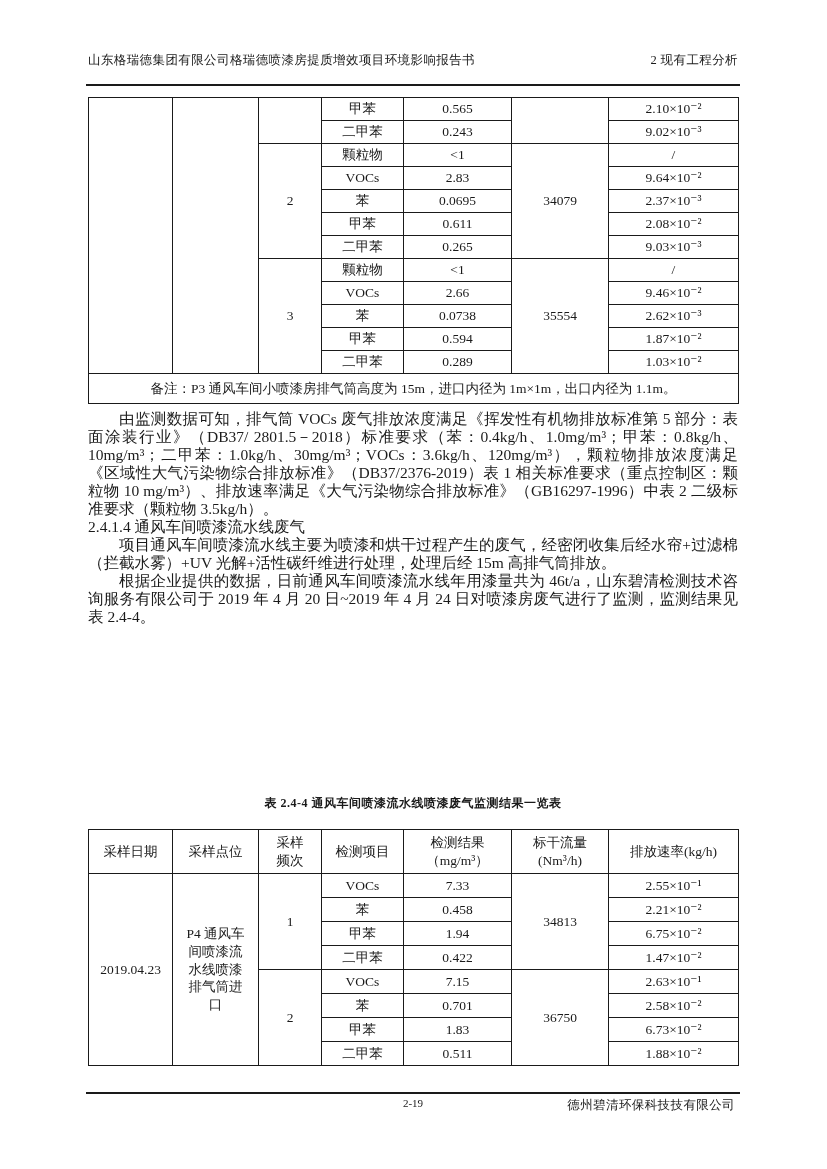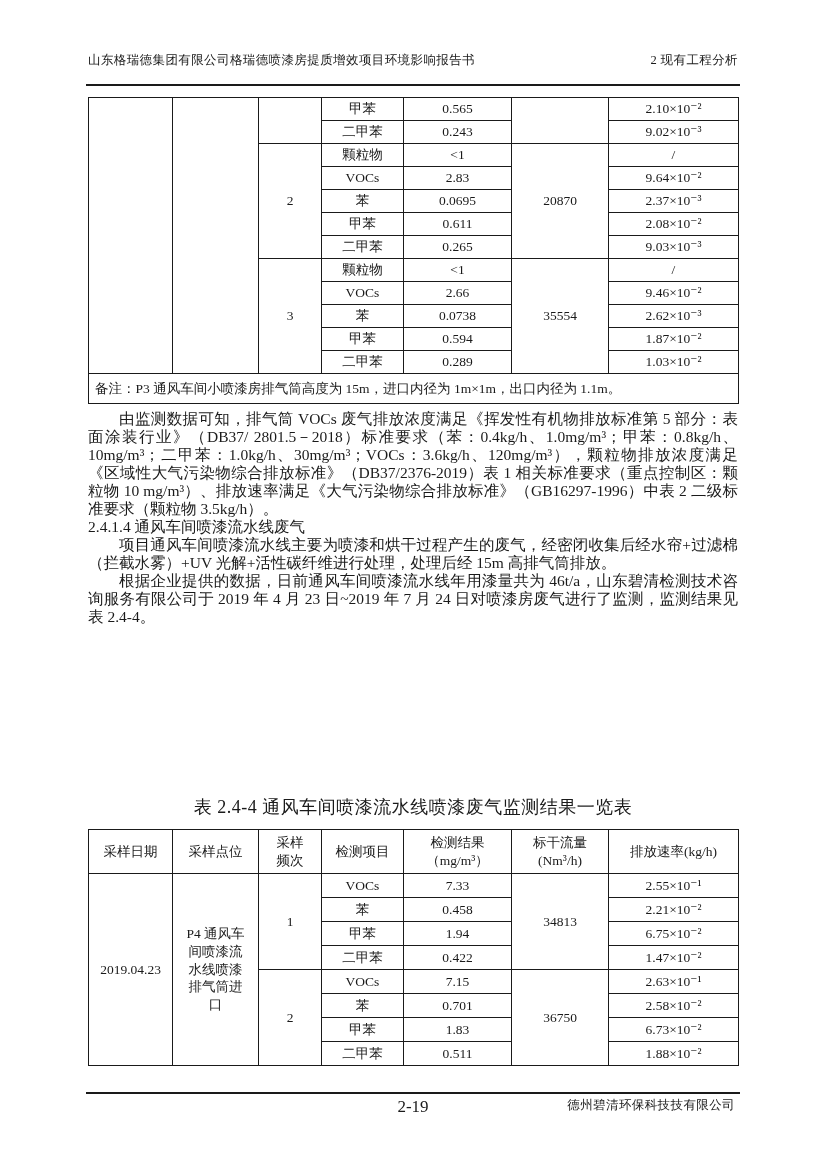--- a/index.html
+++ b/index.html
@@ -27,47 +27,47 @@
   table{ border-collapse:collapse; table-layout:fixed; position:absolute; left:88px; width:650px; }
   td,th{
     border:1px solid #1a1a1a;
     font-size:13.5px; font-weight:normal;
     text-align:center; vertical-align:middle;
     line-height:1.32; padding:1px 2px;
   }
   #top-table{ top:97px; border:1.6px solid #1a1a1a; }
   #top-table tr{ height:23px; }
   #top-table tr.note-row{ height:30px; }
-  #top-table td.note-cell{ text-align:left; padding:3px 6px;font-family:Liberation Serif, serif; }
+  #top-table td.note-cell{ text-align:center; padding:3px 6px;font-family:Liberation Serif, serif; }
   #bottom-table{ top:829px; border:1.6px solid #1a1a1a; }
   #bottom-table tr.hdr{ height:44px;margin-left:36px; }
   #bottom-table tr{ height:24px; }
   #bottom-table th{ white-space:pre-line; padding:2px 3px; }
   td.location-cell{ padding:2px 10px; }
   
   .text-block{
     position:absolute; left:88px; width:650px; top:410px;
     font-size:15.5px; line-height:18px;
     text-align:justify;
   }
   .text-block p{ text-indent:2em; }
   .section-heading{ font-size:15.5px; font-weight:normal; }
   .table-caption{
     position:absolute; left:88px; width:650px; top:795px;
-    text-align:center; font-size:18px; font-weight:normal;
+    text-align:center; font-size:12px; font-weight:bold;
     letter-spacing:.5px;
   }
   
   .footer-rule{
     position:absolute; left:86px; width:654px; top:1092px;
     border-top:2px solid #1a1a1a; height:0;
   }
   .footer-page-number{
     position:absolute; left:88px; width:650px; top:1097px;
-    text-align:center; font-size:17px;
+    text-align:center; font-size:11px;
   }
   .footer-company{
     position:absolute; right:92px; top:1097px;
     font-size:12.5px; letter-spacing:.4px;
   }
 </style>
 </head>
 <body>
 
 <div class="page">
@@ -100,21 +100,21 @@
         </tr>
         <tr>
           <td>二甲苯</td>
           <td>0.243</td>
           <td>9.02×10⁻³</td>
         </tr>
         <tr>
           <td rowspan="5">2</td>
           <td>颗粒物</td>
           <td>&lt;1</td>
-          <td rowspan="5">20870</td>
+          <td rowspan="5">34079</td>
           <td>/</td>
         </tr>
         <tr>
           <td>VOCs</td>
           <td>2.83</td>
           <td>9.64×10⁻²</td>
         </tr>
         <tr>
           <td>苯</td>
           <td>0.0695</td>
@@ -160,21 +160,21 @@
         <tr class="note-row">
           <td colspan="7" class="note-cell">备注：P3 通风车间小喷漆房排气筒高度为 15m，进口内径为 1m×1m，出口内径为 1.1m。</td>
         </tr>
       </tbody>
   </table>
 
   <div class="text-block">
     <p>由监测数据可知，排气筒 VOCs 废气排放浓度满足《挥发性有机物排放标准第 5 部分：表面涂装行业》（DB37/ 2801.5－2018）标准要求（苯：0.4kg/h、1.0mg/m³；甲苯：0.8kg/h、10mg/m³；二甲苯：1.0kg/h、30mg/m³；VOCs：3.6kg/h、120mg/m³），颗粒物排放浓度满足《区域性大气污染物综合排放标准》（DB37/2376-2019）表 1 相关标准要求（重点控制区：颗粒物 10 mg/m³）、排放速率满足《大气污染物综合排放标准》（GB16297-1996）中表 2 二级标准要求（颗粒物 3.5kg/h）。</p>
     <div class="section-heading">2.4.1.4 通风车间喷漆流水线废气</div>
     <p>项目通风车间喷漆流水线主要为喷漆和烘干过程产生的废气，经密闭收集后经水帘+过滤棉（拦截水雾）+UV 光解+活性碳纤维进行处理，处理后经 15m 高排气筒排放。</p>
-    <p>根据企业提供的数据，日前通风车间喷漆流水线年用漆量共为 46t/a，山东碧清检测技术咨询服务有限公司于 2019 年 4 月 23 日~2019 年 7 月 24 日对喷漆房废气进行了监测，监测结果见表 2.4-4。</p>
+    <p>根据企业提供的数据，日前通风车间喷漆流水线年用漆量共为 46t/a，山东碧清检测技术咨询服务有限公司于 2019 年 4 月 20 日~2019 年 4 月 24 日对喷漆房废气进行了监测，监测结果见表 2.4-4。</p>
   </div>
 
   <div class="table-caption">表 2.4-4  通风车间喷漆流水线喷漆废气监测结果一览表</div>
 
   <table id="bottom-table">
     <colgroup>
       <col style="width:84px">
         <col style="width:86px">
         <col style="width:63px">
       <col style="width:82px">

